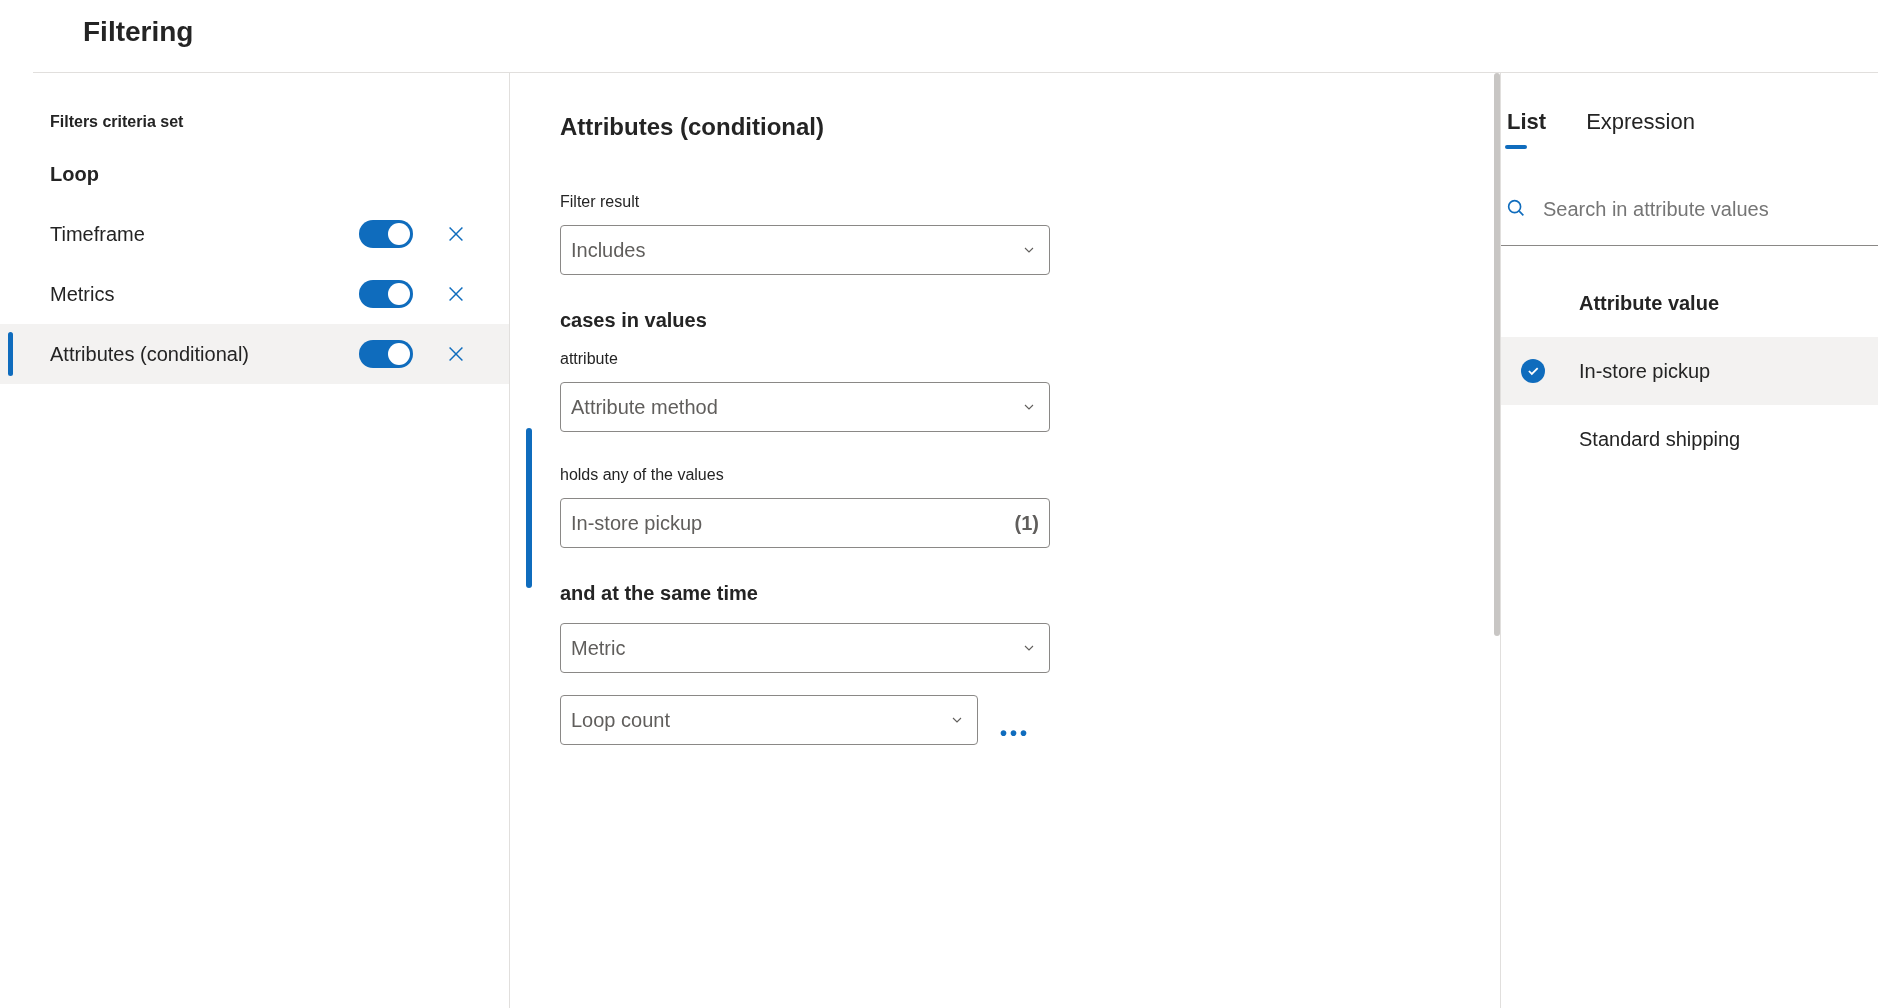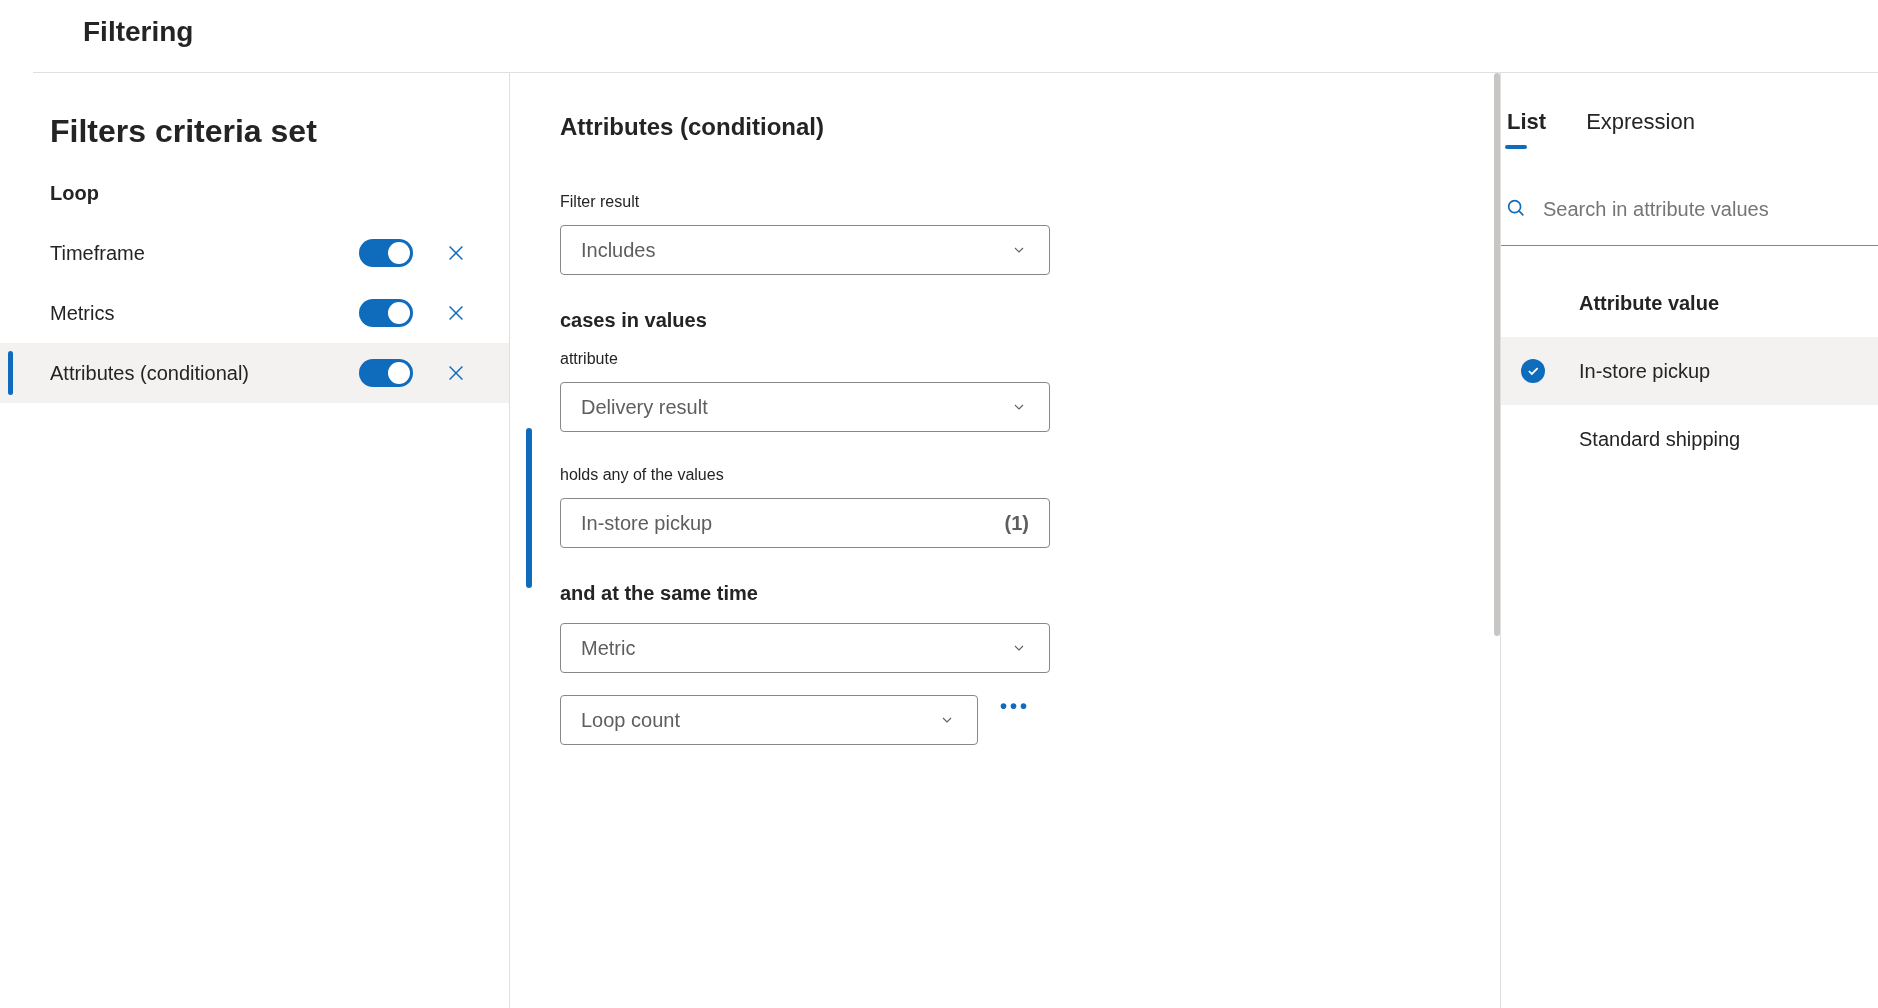--- a/index.html
+++ b/index.html
@@ -26,21 +26,21 @@
     height: 100%;
   }
   
   .col-left {
     width: 510px;
     flex-shrink: 0;
     border-right: 1px solid #e1dfdd;
     padding-top: 40px;
   }
   .col-left .section-title {
-    font-size: 32px;
+    font-size: 16px;
     font-weight: 600;
     padding: 0 0 24px 50px;
   }
   .group-label {
     font-weight: 600;
     font-size: 20px;
     padding: 8px 0 18px 50px;
   }
   .filter-item {
     display: flex;
@@ -126,30 +126,30 @@
     margin-bottom: 52px;
   }
   .field { margin-bottom: 34px; }
   .field-label {
     font-weight: 400;
     font-size: 16px;
     margin-bottom: 14px;
   }
   .select-row {
     display:flex;
-    align-items:flex-start;
+    align-items:flex-end;
     gap:22px;
   }
   .select-box {
     height: 50px;
     border: 1px solid #8a8886;
     border-radius: 4px;
     display: flex;
     align-items: center;
-    padding: 0 20px;
+    padding: 0 10px;
     width: 490px;
     max-width: 100%;
     cursor: pointer;
     background:#fff;
   }
   .select-box.narrow { width: 418px; }
   .select-box .value {
     flex: 1;
     color: #605e5c;
     font-size: 20px;
@@ -326,21 +326,21 @@
             </svg>
         </span>
       </div>
     </div>
 
     <div class="text-between">cases in values</div>
 
     <div class="field">
       <div class="field-label">attribute</div>
       <div class="select-box">
-        <span class="value">Delivery result</span>
+        <span class="value">Attribute method</span>
         <span class="chevron">
           <svg viewBox="0 0 24 24" fill="none" stroke="currentColor" stroke-width="1.6">
               <path d="M6 9l6 6 6-6"></path>
             </svg>
         </span>
       </div>
     </div>
 
     <div class="block-group">
       <div class="blue-bar"></div>

